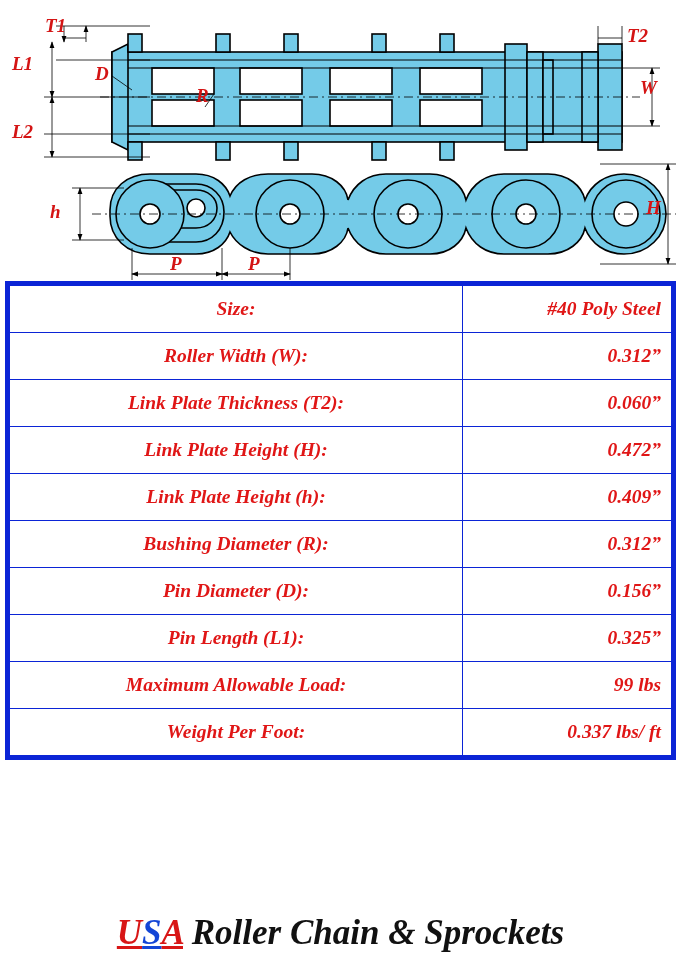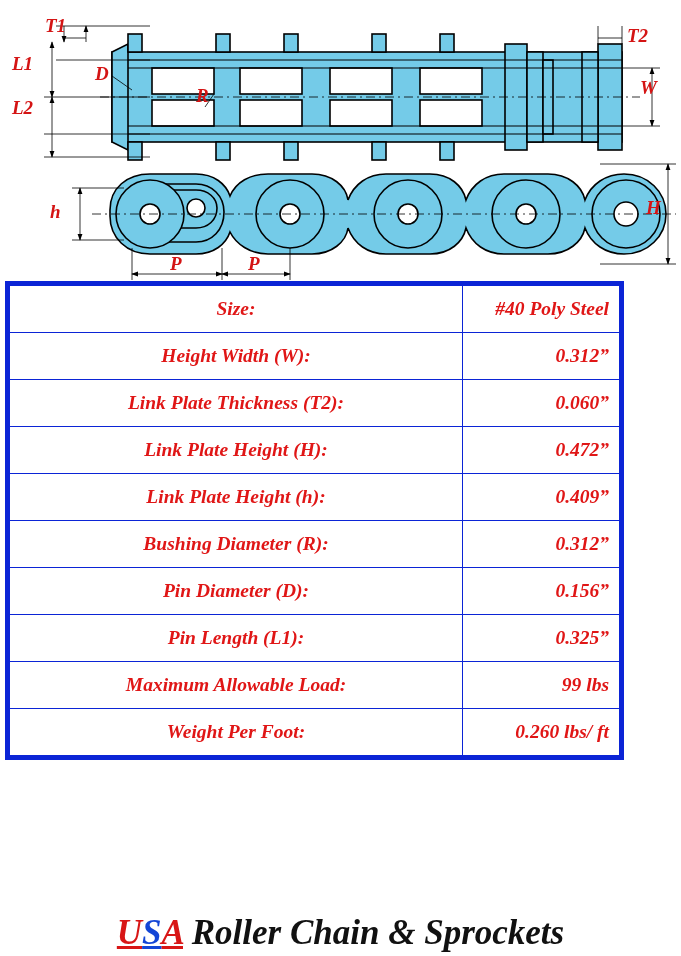--- a/index.html
+++ b/index.html
@@ -34,21 +34,21 @@
     font-size: 19px;
     line-height: 1;
     white-space: nowrap;
   }
 
   
   #spec-table {
     position: absolute;
     left: 5px;
     top: 281px;
-    width: 619px;
+    width: 671px;
     border: 4px solid #0b24d6;
     background: #ffffff;
   }
   table {
     border-collapse: collapse;
     width: 100%;
     table-layout: fixed;
   }
   td {
     border: 1px solid #0b24d6;
@@ -256,39 +256,39 @@
       <line class="thin" x1="222" y1="236" x2="222" y2="268"></line>
       <line class="thin" x1="290" y1="236" x2="290" y2="268"></line>
       <line class="thin" x1="132" y1="262" x2="222" y2="262" marker-start="url(#arS)" marker-end="url(#ar)"></line>
       <line class="thin" x1="222" y1="262" x2="290" y2="262" marker-start="url(#arS)" marker-end="url(#ar)"></line>
     </g>
   </svg>
 
   <div class="dimlabel" style="left:45px; top:4px;">T1</div>
   <div class="dimlabel" style="left:627px; top:14px;">T2</div>
   <div class="dimlabel" style="left:12px; top:42px;">L1</div>
-  <div class="dimlabel" style="left:12px; top:86px;">L2</div>
+  <div class="dimlabel" style="left:12px; top:110px;">L2</div>
   <div class="dimlabel" style="left:95px; top:52px;">D</div>
   <div class="dimlabel" style="left:196px; top:74px;">R</div>
   <div class="dimlabel" style="left:640px; top:66px;">W</div>
   <div class="dimlabel" style="left:646px; top:186px;">H</div>
   <div class="dimlabel" style="left:50px; top:190px;">h</div>
   <div class="dimlabel" style="left:170px; top:242px;">P</div>
   <div class="dimlabel" style="left:248px; top:242px;">P</div>
 </div>
 
 <div id="spec-table">
   <table>
     <tbody>
       <tr>
         <td class="label">Size:</td>
         <td class="value">#40 Poly Steel</td>
       </tr>
       <tr>
-        <td class="label">Height Width (W):</td>
+        <td class="label">Roller Width (W):</td>
         <td class="value">0.312”</td>
       </tr>
       <tr>
         <td class="label">Link Plate Thickness (T2):</td>
         <td class="value">0.060”</td>
       </tr>
       <tr>
         <td class="label">Link Plate Height (H):</td>
         <td class="value">0.472”</td>
       </tr>
@@ -307,19 +307,19 @@
       <tr>
         <td class="label">Pin Length (L1):</td>
         <td class="value">0.325”</td>
       </tr>
       <tr>
         <td class="label">Maximum Allowable Load:</td>
         <td class="value">99 lbs</td>
       </tr>
       <tr>
         <td class="label">Weight Per Foot:</td>
-        <td class="value">0.260 lbs/ ft</td>
+        <td class="value">0.337 lbs/ ft</td>
       </tr>
     </tbody>
   </table>
 </div>
 
 <div id="footer"><span class="u">U</span><span class="s">S</span><span class="a">A</span><span class="rest"> Roller Chain &amp; Sprockets</span></div>
 
 </body></html>

